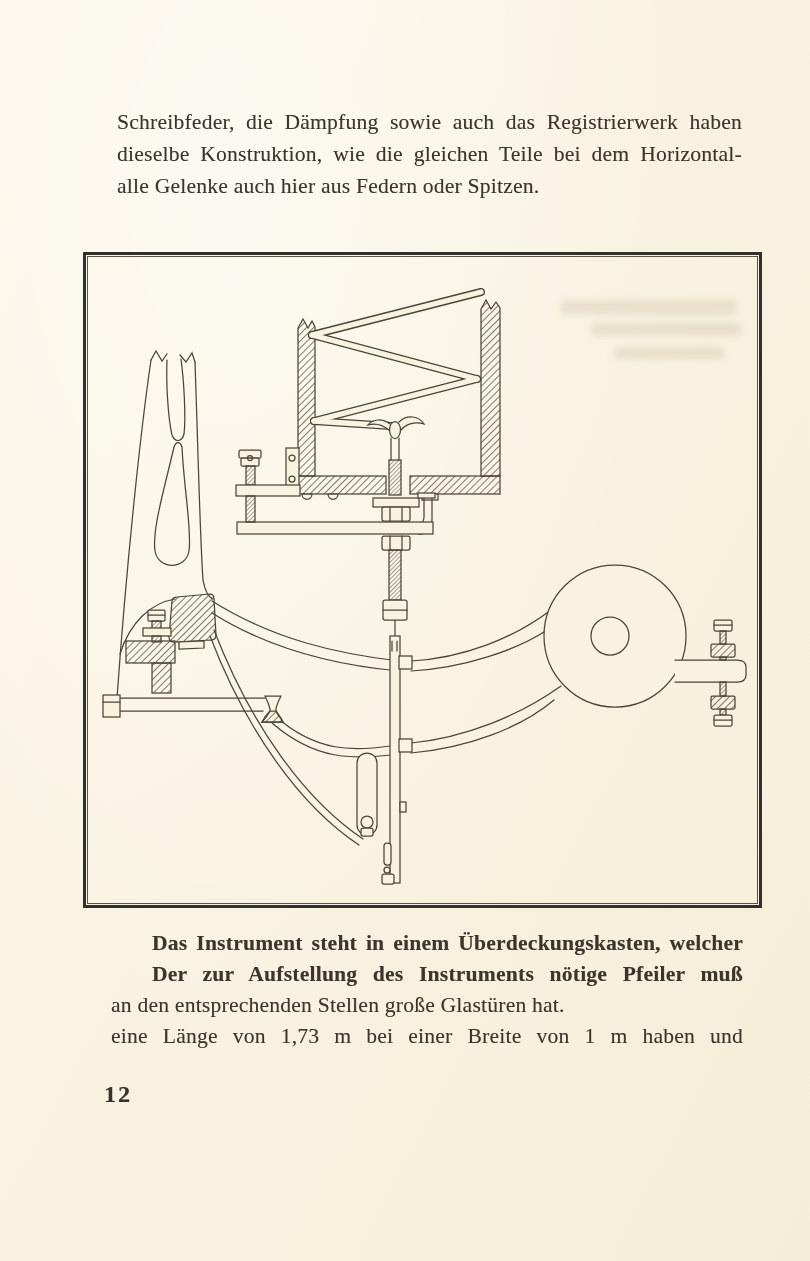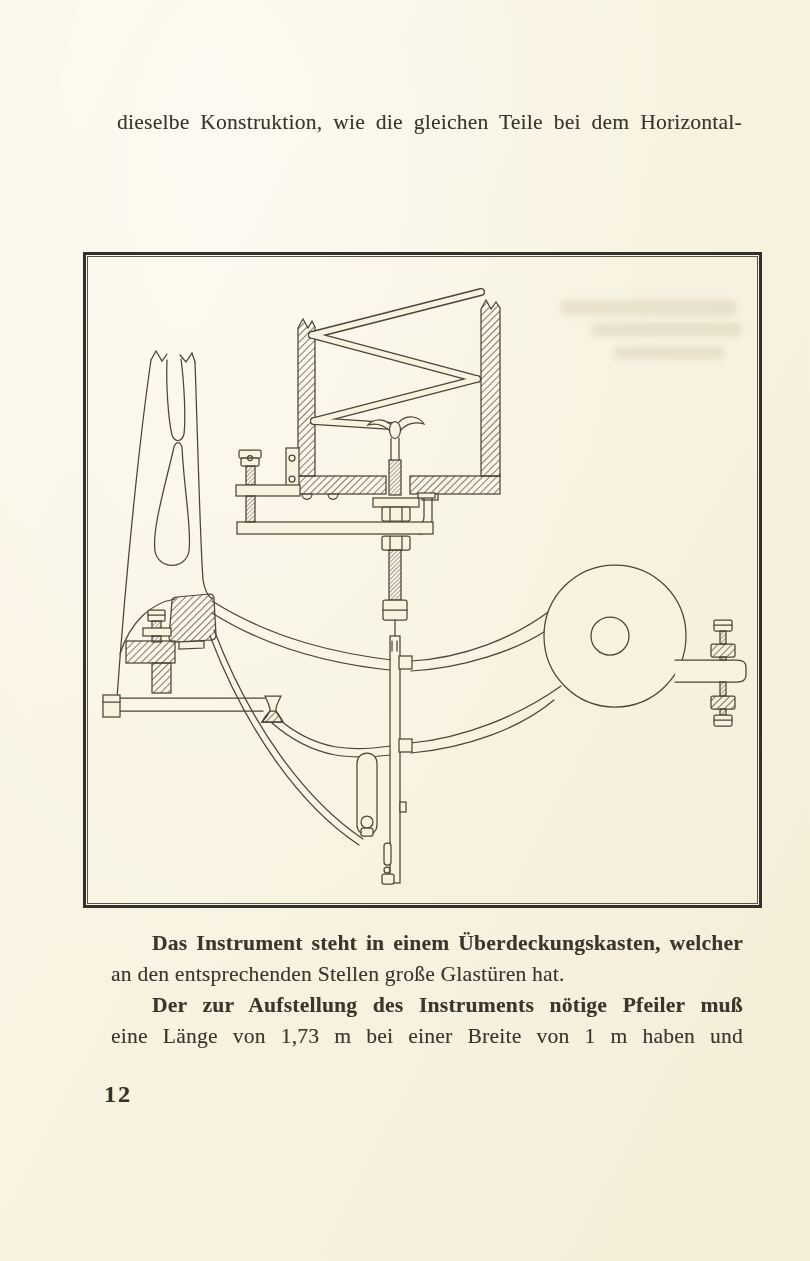--- a/index.html
+++ b/index.html
@@ -29,21 +29,23 @@
   .g3{left:528px;top:92px;width:110px;height:12px;}
   .pagenum{position:absolute;left:104px;top:1081px;font-size:24px;font-weight:bold;
            letter-spacing:2px;color:#35322a;text-shadow:0.4px 0.4px 0.4px rgba(53,50,42,0.4);text-align:center;}
 </style>
 </head>
 <body>
 
 <div class="page">
 
   <div class="para para-top">
+    <div class="line just">Schreibfeder, die Dämpfung sowie auch das Registrierwerk haben</div>
     <div class="line just">dieselbe Konstruktion, wie die gleichen Teile bei dem Horizontal-</div>
+    <div class="line">alle Gelenke auch hier aus Federn oder Spitzen.</div>
   </div>
 
   <div class="figure">
     <div class="figure-inner"></div>
     <div class="ghost g1"></div>
     <div class="ghost g2"></div>
     <div class="ghost g3"></div>
 
     <svg width="680" height="656" viewBox="83 253 680 656">
       <defs>
@@ -198,20 +200,20 @@
           <circle cx="368" cy="824" r="6" fill="#f8f3e1"></circle>
           <rect x="362" y="830" width="12" height="8" rx="2" fill="#f8f3e1"></rect>
         </g>
 
       </g>
     </svg>
   </div>
 
   <div class="para para-bottom">
     <div class="line just indent">Das Instrument steht in einem Überdeckungskasten, welcher</div>
+    <div class="line just indent">Der zur Aufstellung des Instruments nötige Pfeiler muß</div>
     <div class="line">an den entsprechenden Stellen große Glastüren hat.</div>
-    <div class="line just indent">Der zur Aufstellung des Instruments nötige Pfeiler muß</div>
     <div class="line just">eine Länge von 1,73 m bei einer Breite von 1 m haben und</div>
   </div>
 
   <div class="pagenum">12</div>
 
 </div>
 
 </body></html>

